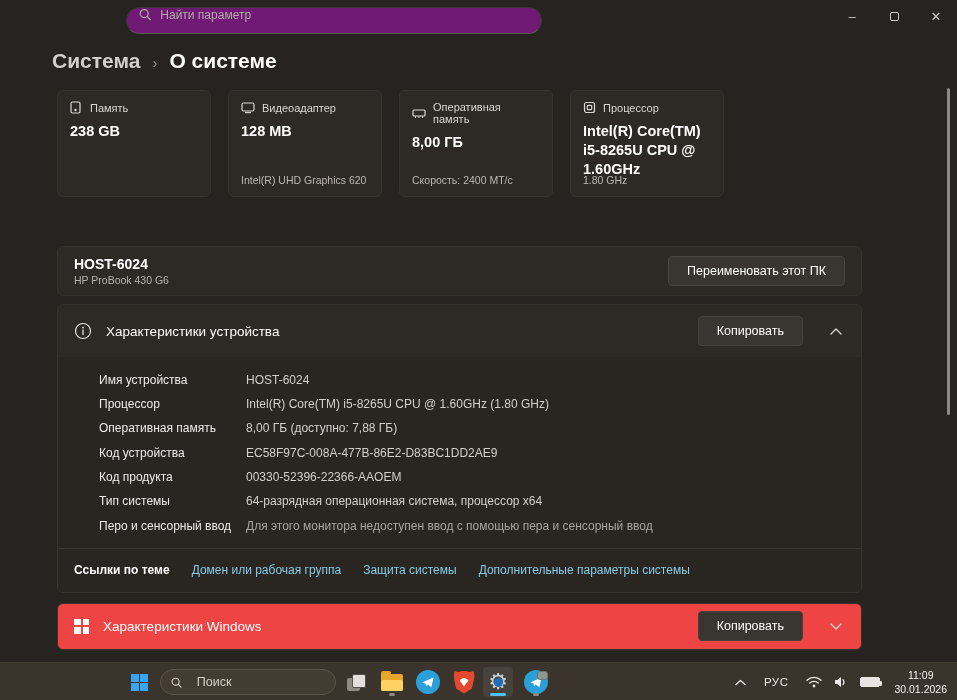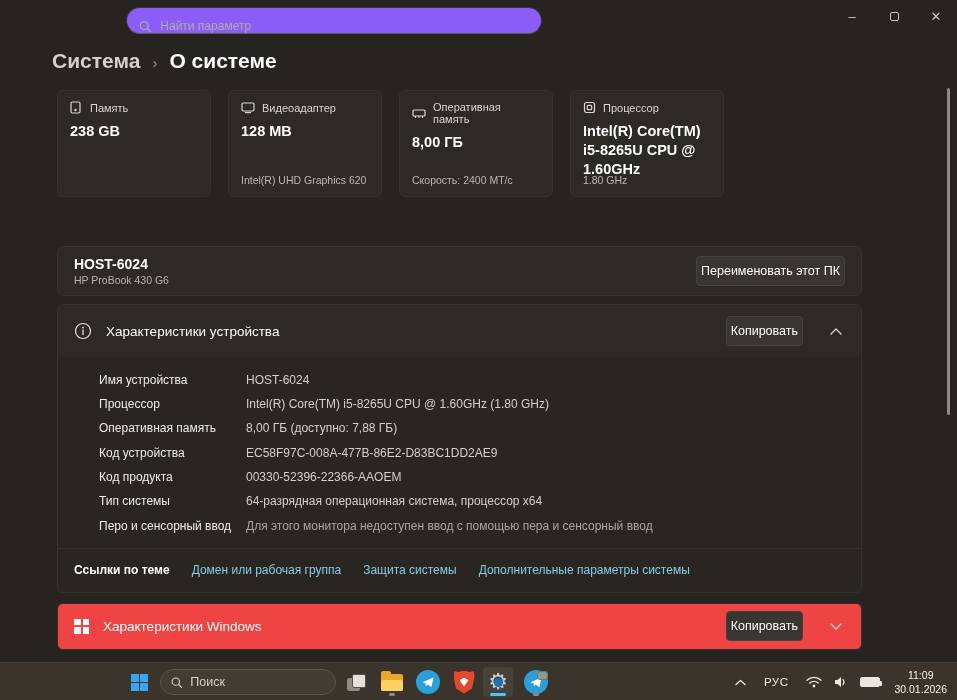--- a/index.html
+++ b/index.html
@@ -7,22 +7,22 @@
   body {
     background:#272321;
     font-family:"Liberation Sans", sans-serif;
     color:#fff;
     position:relative;
   }
   
   .titlebar { position:relative; height:36px; }
   .top-search {
     position:absolute; left:126px; top:7px; width:416px; height:27px;
-    background:#8b5cf6; border:1px solid #3a3733; border-bottom:1px solid #5b5752;
-    border-radius:14px; display:flex; align-items:flex-end; padding:0 12px; gap:9px;
+    background:#701a75; border:1px solid #3a3733; border-bottom:1px solid #5b5752;
+    border-radius:14px; display:flex; align-items:flex-start; padding:0 12px; gap:9px;
   }
   .top-search input {
     background:transparent; border:none; outline:none; color:#e8e5e2;
     font-size:12px; width:100%; font-family:"Liberation Sans", sans-serif;
   }
   .top-search input::placeholder { color:#b0aca7; }
   .win-controls { position:absolute; right:0; top:0; display:flex; }
   .win-btn { width:42px; height:32px; display:flex; align-items:center; justify-content:center;
     color:#cac7c3; font-size:13px; }
   .restore-glyph { width:9px; height:9px; border:1px solid #cac7c3; border-radius:2px; display:inline-block; }
@@ -43,21 +43,21 @@
   .card-detail { position:absolute; left:12px; right:6px; bottom:9px; font-size:10.5px; color:#bcb8b3; line-height:1.35; }
   
   .device-card {
     width:805px; margin:49px 0 0 57px; height:50px; background:#2d2a26;
     border:1px solid #37322b; border-radius:6px; display:flex; align-items:center; padding:0 16px;
   }
   .device-name { font-size:14px; font-weight:700; line-height:1.25; }
   .device-model { font-size:10.5px; color:#b6b2ad; }
   .btn {
     background:#393531; border:1px solid #46423d; border-radius:4px; color:#ffffff;
-    font-size:12.5px; padding:7px 4px; font-family:"Liberation Sans", sans-serif; cursor:default;
+    font-size:12.5px; padding:7px 18px; font-family:"Liberation Sans", sans-serif; cursor:default;
   }
   .rename-btn { margin-left:auto; }
   .specs-card { width:805px; margin:8px 0 0 57px; border:1px solid #37322b; border-radius:6px; overflow:hidden; }
   .exp-header { height:52px; background:#2d2a26; display:flex; align-items:center; padding:0 16px; gap:14px; }
   .exp-title { font-size:13.5px; color:#fff; }
   .exp-right { margin-left:auto; display:flex; align-items:center; gap:24px; }
   .chev { display:flex; align-items:center; justify-content:center; width:18px; height:18px; }
   .specs-body { background:#292622; padding:11px 0 9px 0; }
   .spec-row { display:flex; padding:3.5px 16px 3.5px 41px; font-size:12px; line-height:1.45; }
   .spec-label { width:147px; flex-shrink:0; color:#edebe8; }
@@ -83,21 +83,21 @@
     background:#3a342c; border-top:1px solid #46403a;
   }
   .tb-tile { position:absolute; top:4px; width:30px; height:30px; display:flex; align-items:center; justify-content:center; border-radius:4px; }
   .start-grid { width:17px; height:17px; display:grid; grid-template-columns:1fr 1fr; gap:1px; }
   .start-grid span { background:#37a5f0; }
   .tb-search {
     position:absolute; left:160px; top:6px; width:176px; height:26px; border-radius:13px;
     background:#433c33; border:1px solid #5b5449; display:flex; align-items:center; padding:0 10px; gap:8px;
   }
   .tb-search input { background:transparent; border:none; outline:none; color:#14b8a6; font-size:12.5px; width:100%;
-    font-family:"Liberation Sans", sans-serif; }
+    font-family:"Liberation Sans", sans-serif;margin-left:7px; }
   .tb-search input::placeholder { color:#d4d1cc; }
   .taskview-back { position:absolute; left:4px; top:7px; width:13px; height:13px; background:#8f8a84; border-radius:2px; }
   .taskview-front { position:absolute; left:9px; top:3px; width:14px; height:14px; background:#e3e0dc; border-radius:2px; border:1px solid #55504a; }
   .folder { position:relative; width:22px; height:17px; }
   .folder-tab { position:absolute; left:0; top:-3px; width:10px; height:5px; background:#e8a62a; border-radius:2px 2px 0 0; }
   .folder-back { position:absolute; inset:0; background:#e8a62a; border-radius:2px; }
   .folder-front { position:absolute; left:0; bottom:0; width:22px; height:11px; background:#ffd161; border-radius:2px; }
   .tg-circle { width:24px; height:24px; border-radius:50%; background:#2ba0d8; display:flex; align-items:center; justify-content:center; }
   .brave-shield { width:21px; height:23px; background:#e2492f; clip-path:polygon(50% 0,78% 6%,96% 2%,100% 26%,88% 78%,50% 100%,12% 78%,0 26%,4% 2%,22% 6%); display:flex; align-items:center; justify-content:center; }
   .brave-inner { width:9px; height:9px; background:#fff; clip-path:polygon(50% 0,100% 30%,50% 100%,0 30%); }

